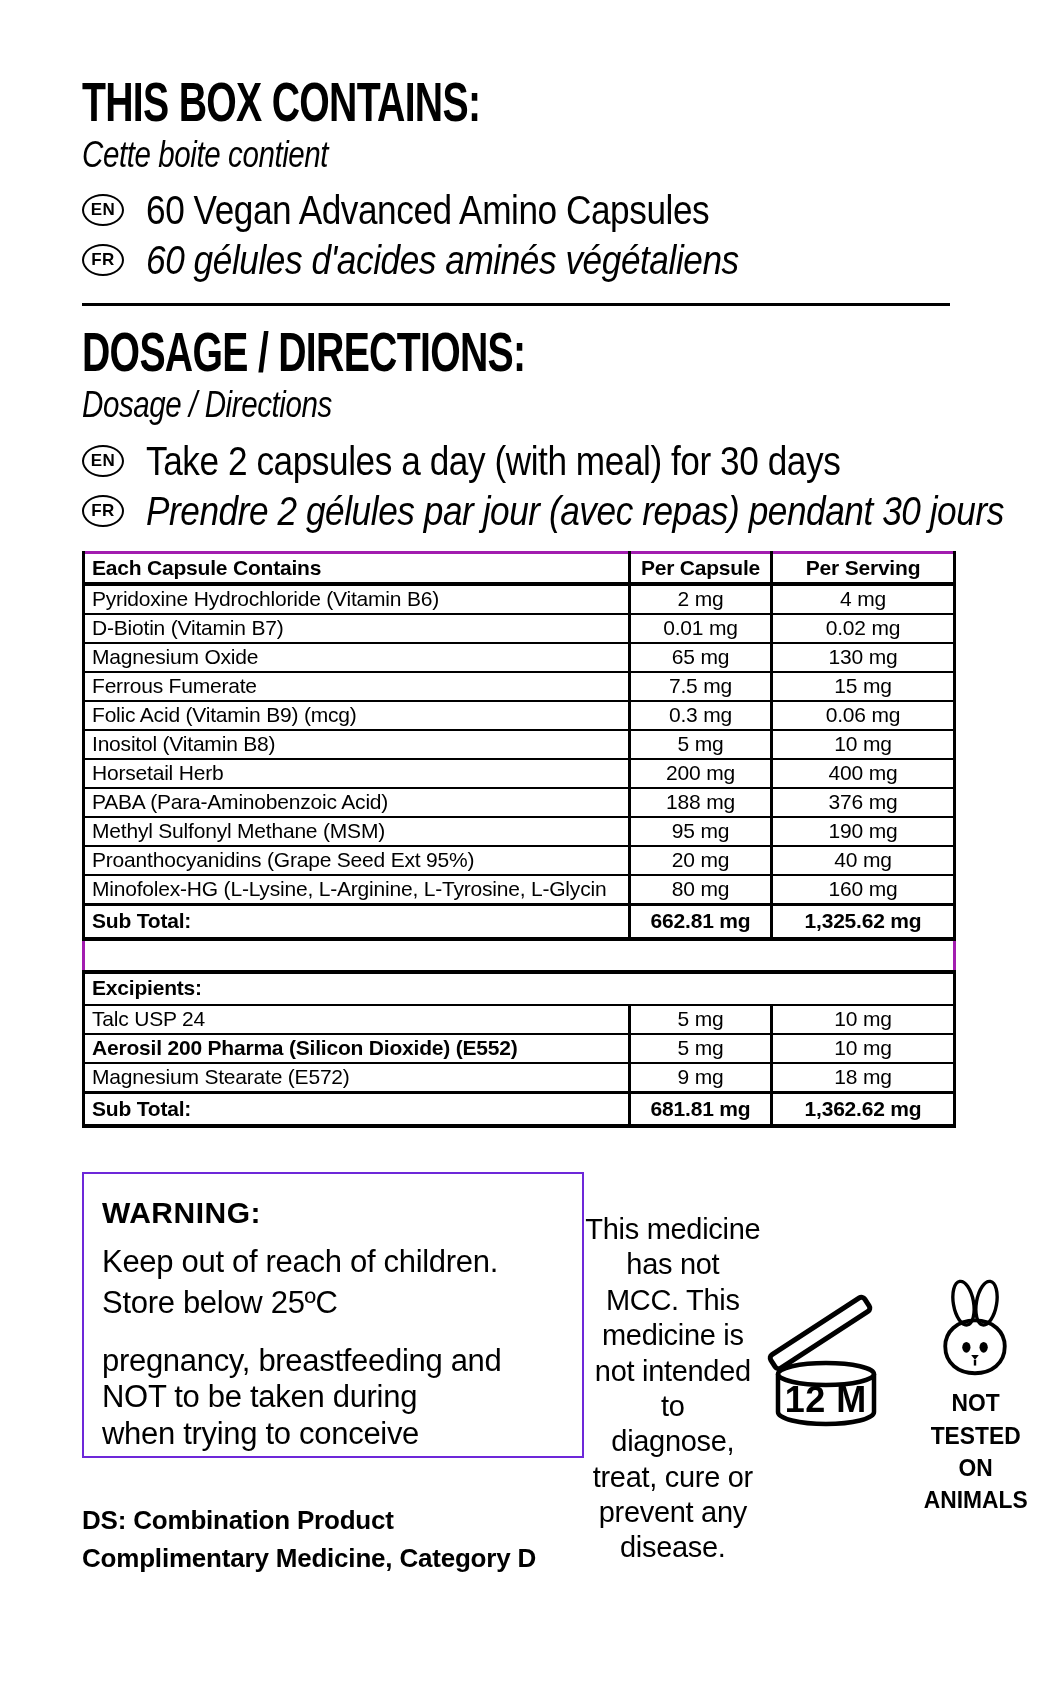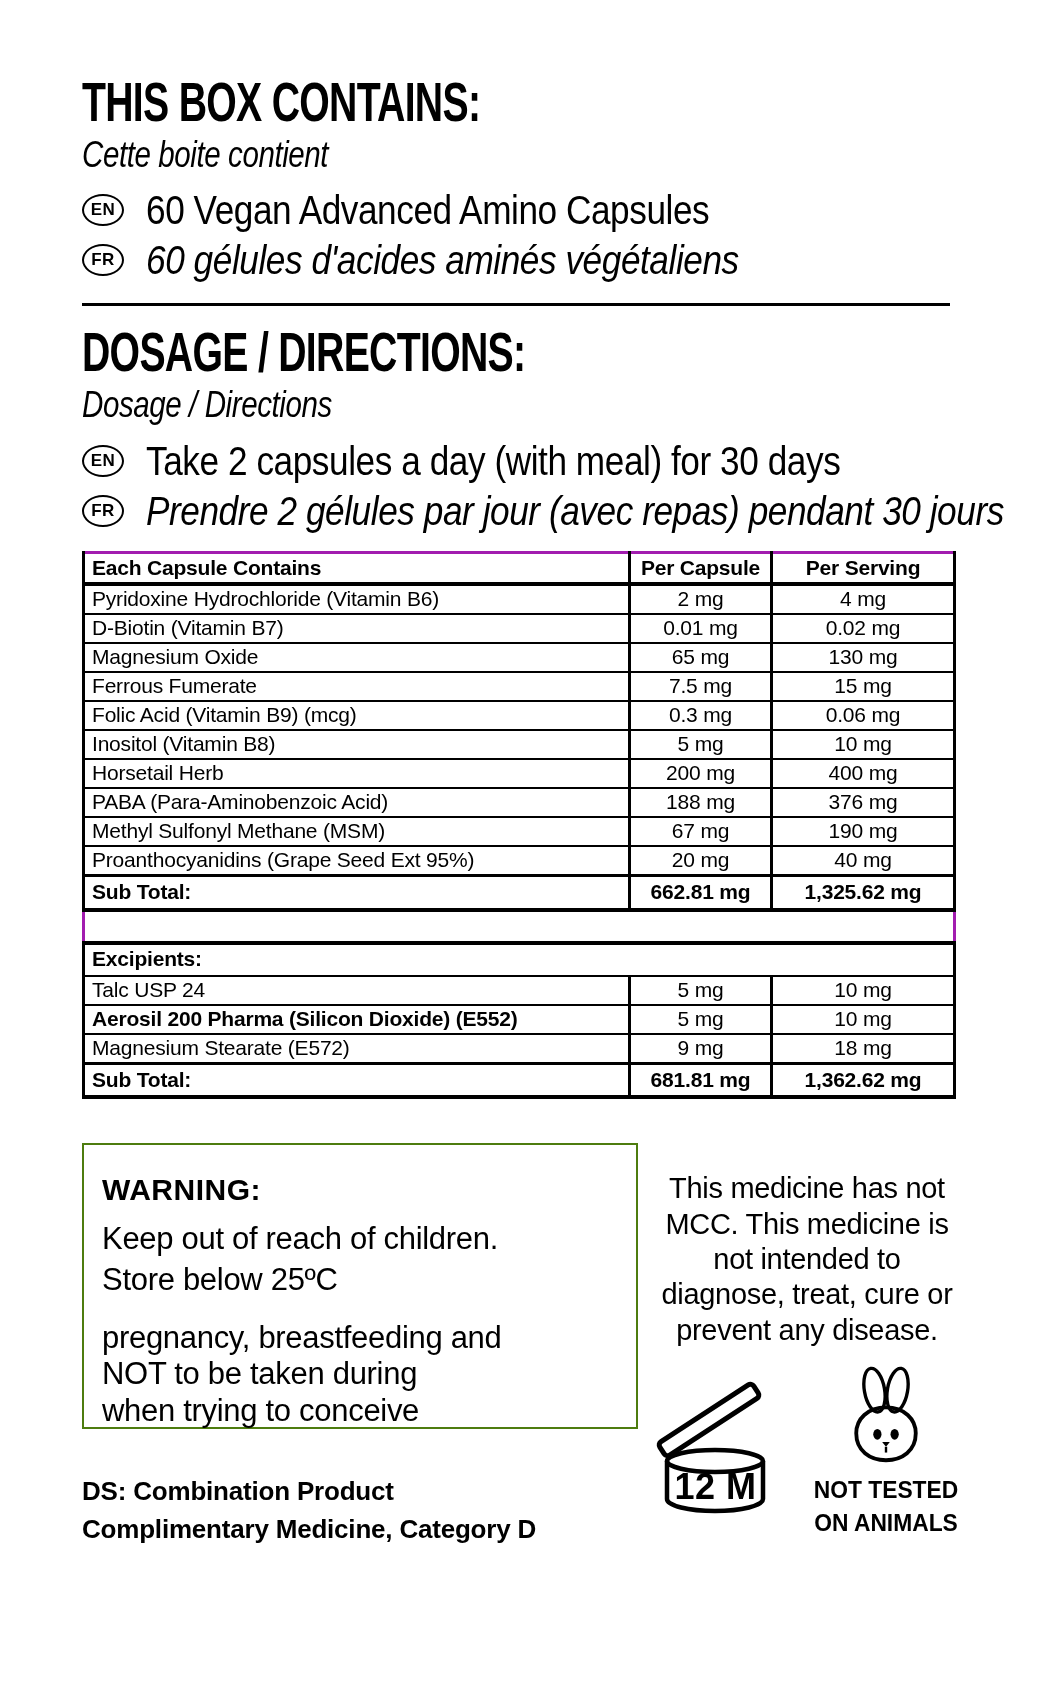--- a/index.html
+++ b/index.html
@@ -40,29 +40,29 @@
   .ing-table th.num, .ing-table td.num { text-align:center; padding:1px 2px 2px 2px; }
   .ing-table tr.subtotal td { font-weight:bold; border-top-width:3px;
           border-bottom-width:4px; height:34px; }
   .ing-table tr.gap td { border:0; height:33px; }
   .ing-table tr.section td { font-weight:bold; border-top-width:4px; height:33px; }
   .ing-table td.b { font-weight:bold; }
 
   
   .bottom { display:flex; margin-top:44px; width:948px; }
   .left-col { flex:0 0 502px; width:502px; }
-  .warning-box { border:2px solid #4d7c0f; width:556px; height:286px;
-          padding:28px 18px 18px 18px; }
+  .warning-box { border:2px solid #6d28d9; width:502px; height:286px;
+          padding:22px 18px 18px 18px; }
   .warning-title { font-size:30px; font-weight:bold; letter-spacing:0.5px; }
   .warning-p1 { margin-top:12px; font-size:31px; line-height:1.3; letter-spacing:-0.3px; }
   .warning-p2 { margin-top:20px; font-size:31px; line-height:1.18; letter-spacing:-0.3px; }
   .category { margin-top:44px; font-size:26px; font-weight:bold; line-height:1.45;
           letter-spacing:-0.2px; }
 
-  .right-col { flex:1; display:flex; flex-direction:column; align-items:center;
+  .right-col { flex:1; display:flex; flex-direction:row; align-items:center;
           padding-top:28px; }
   .disclaimer { font-size:29px; line-height:1.22; text-align:center;
           letter-spacing:-0.3px; }
   .icons-row { display:flex; align-items:flex-start; margin-top:16px; gap:24px; }
 
   .pao { position:relative; width:135px; height:152px; }
   .pao-label { position:absolute; left:0; width:128px; top:102px; text-align:center;
           font-size:36px; font-weight:600; letter-spacing:0.5px; }
   .rabbit-block { display:flex; flex-direction:column; align-items:center; padding-top:2px; }
   .not-tested { margin-top:4px; font-size:24px; font-weight:bold; line-height:1.35;
@@ -150,27 +150,32 @@
       <td class="num">200 mg</td>
       <td class="num">400 mg</td>
     </tr>
     <tr>
       <td>PABA (Para-Aminobenzoic Acid)</td>
       <td class="num">188 mg</td>
       <td class="num">376 mg</td>
     </tr>
     <tr>
       <td>Methyl Sulfonyl Methane (MSM)</td>
-      <td class="num">67 mg</td>
+      <td class="num">95 mg</td>
       <td class="num">190 mg</td>
     </tr>
     <tr>
       <td>Proanthocyanidins (Grape Seed Ext 95%)</td>
       <td class="num">20 mg</td>
       <td class="num">40 mg</td>
+    </tr>
+    <tr>
+      <td>Minofolex-HG (L-Lysine, L-Arginine, L-Tyrosine, L-Glycin</td>
+      <td class="num">80 mg</td>
+      <td class="num">160 mg</td>
     </tr>
     <tr class="subtotal">
       <td>Sub Total:</td>
       <td class="num">662.81 mg</td>
       <td class="num">1,325.62 mg</td>
     </tr>
     <tr class="gap">
       <td colspan="3"></td>
     </tr>
     <tr class="section">

